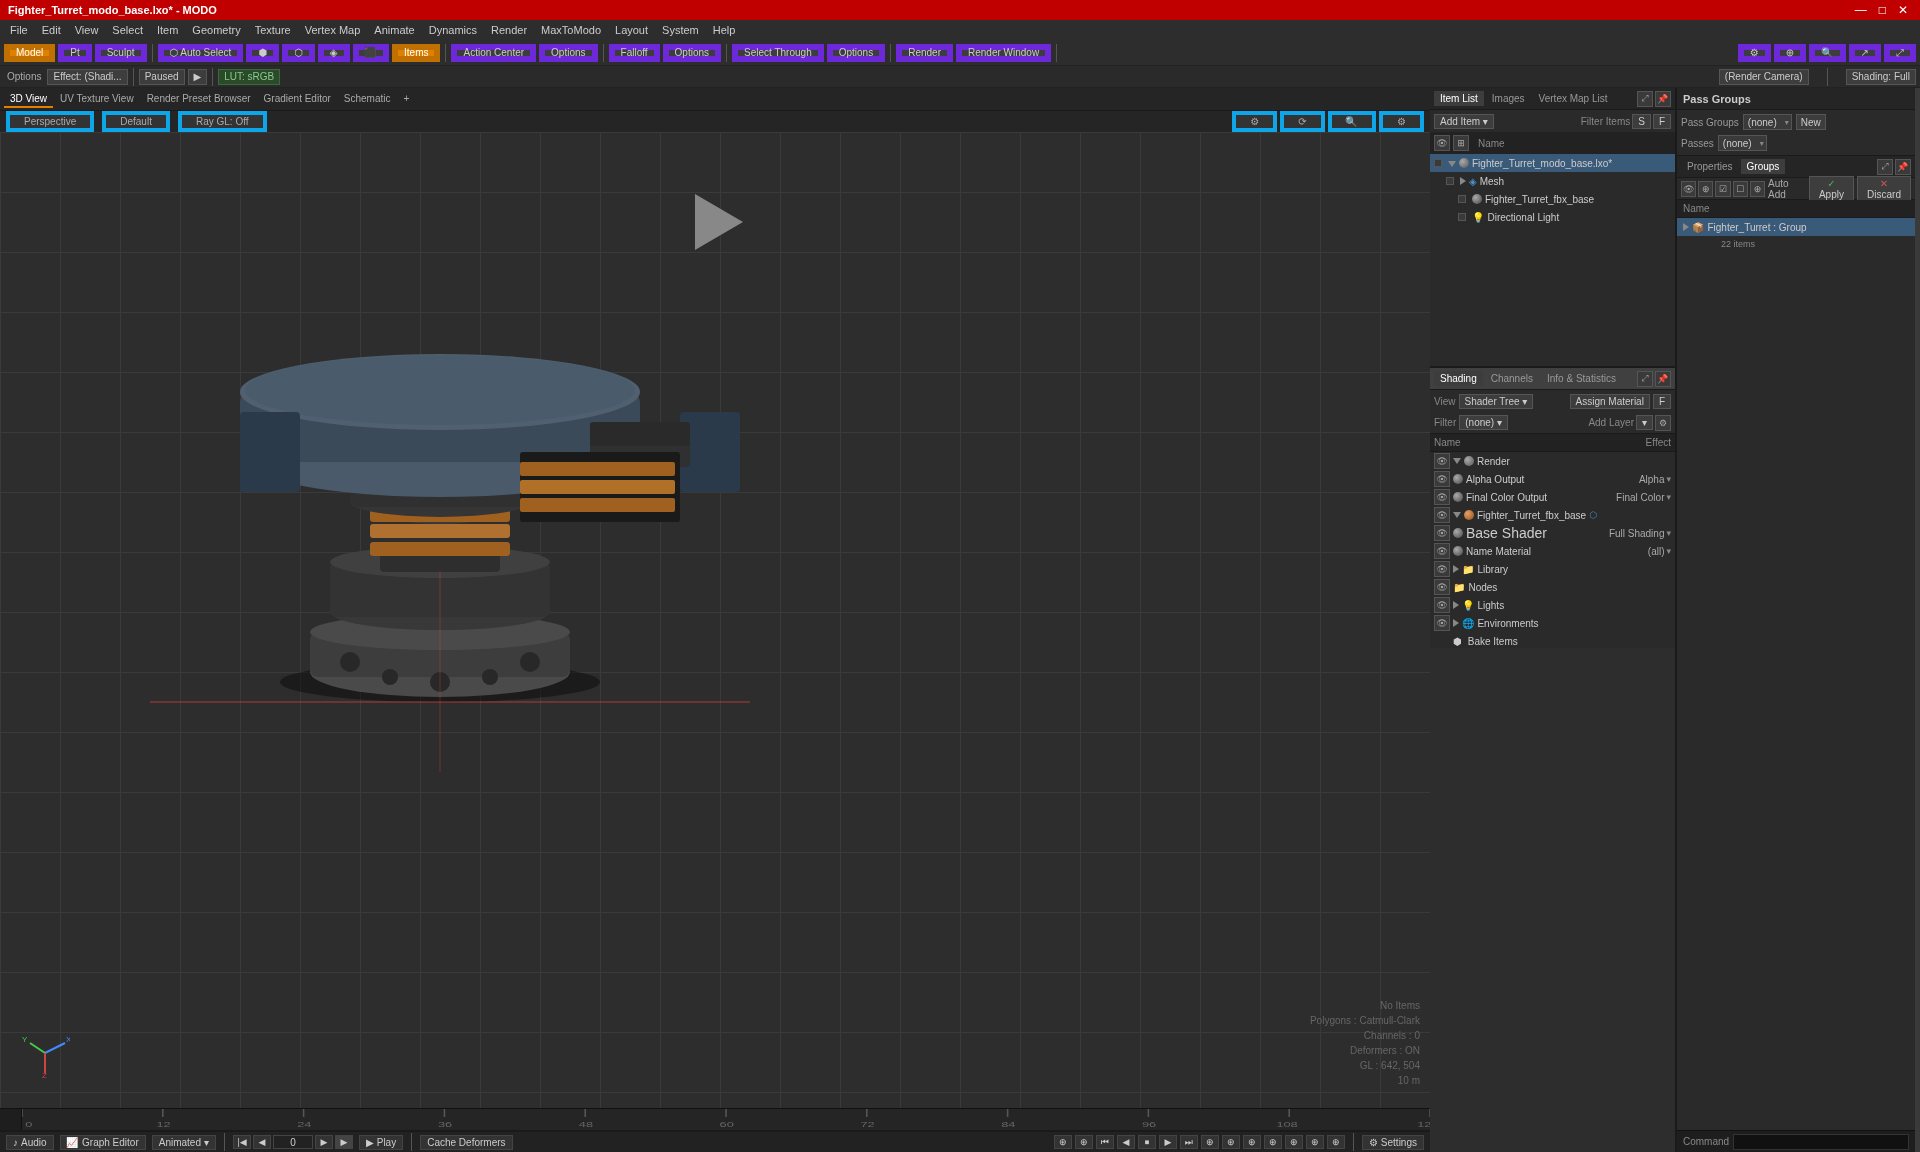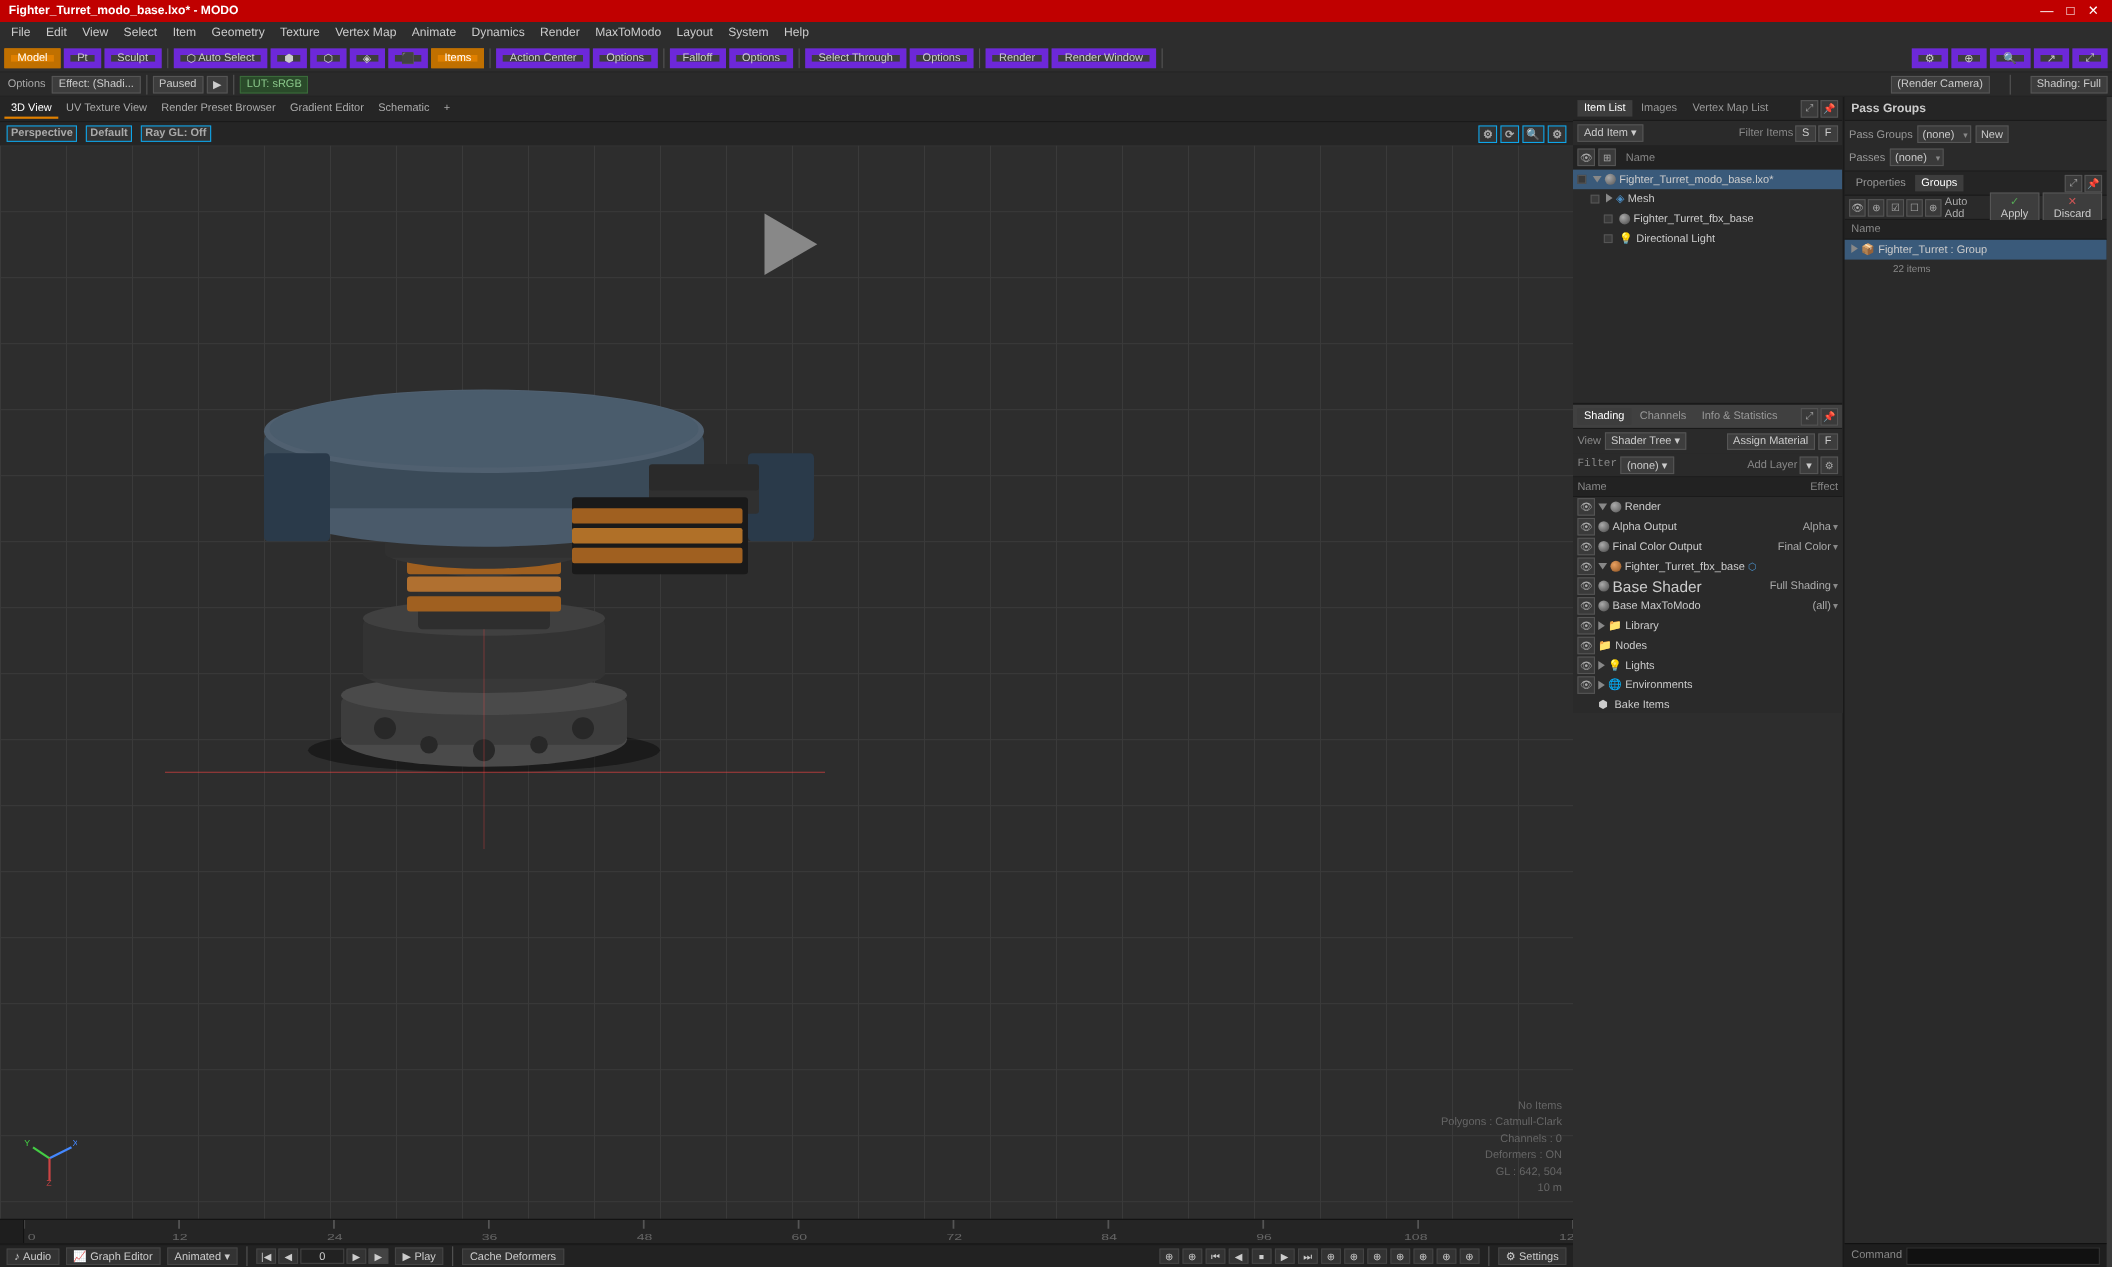--- a/index.html
+++ b/index.html
@@ -154,25 +154,24 @@
       background: #252525;
       display: flex;
       align-items: center;
       padding: 0 6px;
       gap: 8px;
       border-top: 1px solid #1a1a1a;
     }
     .vp-info-btn {
       font-size: 10px;
       color: #aaa;
-      padding: 1px 3px;
+      padding: 1px 14px;
       cursor: pointer;
       background: #333;
-      border: 1px solid #0ea5e9;
-      font-weight: bold;
+      border: 4px solid #0ea5e9;
     }
 
     
     #play-overlay {
       position: absolute;
       top: 60px;
       left: 50%;
       transform: translateX(-50%);
       width: 60px;
       height: 60px;
@@ -1044,21 +1043,21 @@
                 <span>Shader Tree</span>
                 <span>▾</span>
               </button>
             </div>
             <div style="display:flex; gap:3px; align-items:center;">
               <button class="il-btn">Assign Material</button>
               <button class="il-btn">F</button>
             </div>
           </div>
           <div id="shading-filter">
-            <span style="font-size:10px; color:#888;font-family:Liberation Mono, monospace;">Filter</span>
+            <span style="font-size:10px; color:#888;">Filter</span>
             <button class="il-btn">
               <span>(none)</span>
               <span>▾</span>
             </button>
             <div style="margin-left:auto; display:flex; gap:2px; align-items:center;">
               <span style="font-size:10px; color:#888;">Add Layer</span>
               <button class="il-btn">▾</button>
               <button class="icon-btn">⚙</button>
             </div>
           </div>
@@ -1103,21 +1102,21 @@
               <button class="icon-btn" style="margin-right:3px;">👁</button>
               <span class="mat-ball-gray"></span>
               <span style="font-size:14px; flex:1;">Base Shader</span>
               <span class="effect-col">Full Shading</span>
               <span class="arrow">▾</span>
             </div>
 
             <div class="shading-row item-indent-2">
               <button class="icon-btn" style="margin-right:3px;">👁</button>
               <span class="mat-ball-gray"></span>
-              <span style="font-size:10px; flex:1;">Base MaxToModo</span>
+              <span style="font-size:10px; flex:1;">Name Material</span>
               <span class="effect-col">(all)</span>
               <span class="arrow">▾</span>
             </div>
 
             <div class="shading-row item-indent-1">
               <button class="icon-btn" style="margin-right:3px;">👁</button>
               <span class="triangle-right"></span>
               <span class="folder-icon">📁</span>
               <span style="font-size:10px;">Library</span>
             </div>

